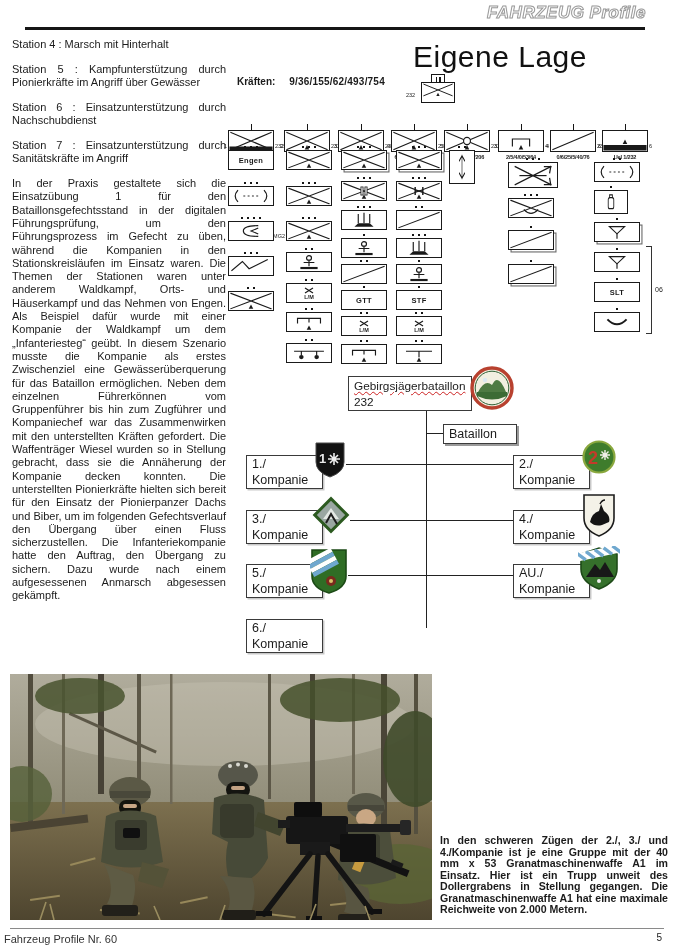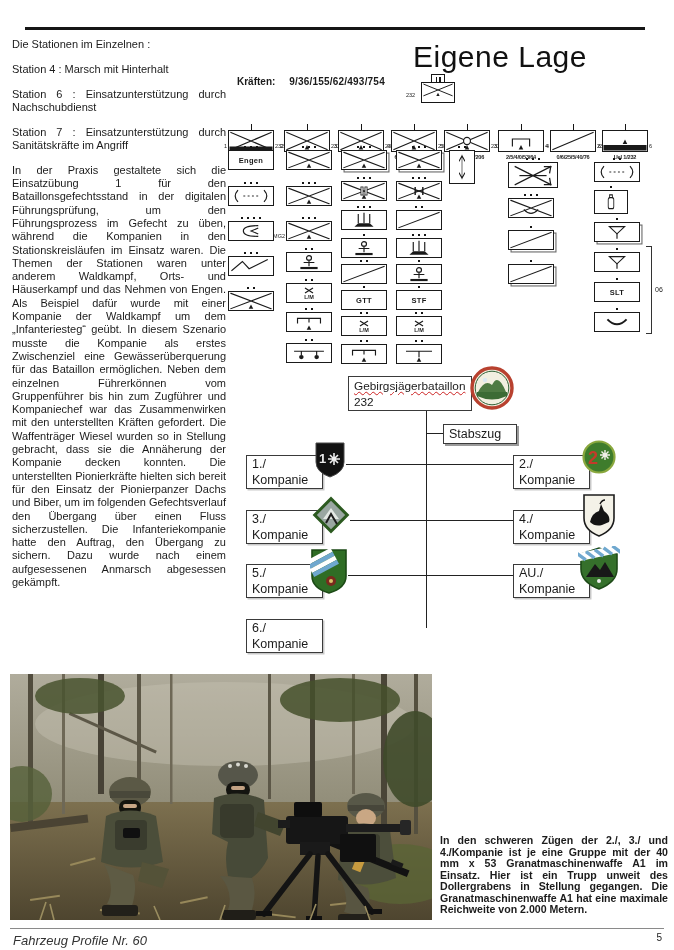--- a/index.html
+++ b/index.html
@@ -58,33 +58,34 @@
   .hline{position:absolute;height:1.4px;background:#222;}
   .vline{position:absolute;width:1.4px;background:#222;}
   .emblem{position:absolute;}
   
   #photo{position:absolute;left:10px;top:674px;width:422px;height:246px;overflow:hidden;}
   #photo svg{display:block;width:100%;height:100%;}
   
   #caption{position:absolute;left:440px;top:835px;width:228px;font-size:10.6px;font-weight:bold;
            line-height:11.5px;text-align:justify;}
   #foot-rule{position:absolute;left:10px;top:928px;width:654px;height:1px;background:#8a8a8a;}
-  #footer-left{position:absolute;left:13px;top:933px;font-size:13px;color:#333;font-style:italic;}
+  #footer-left{position:absolute;left:4px;top:933px;font-size:11px;color:#333;}
   #page-num{position:absolute;right:12px;top:932px;font-size:10px;color:#222;}
 </style>
 </head>
 <body>
 
 <div id="page" data-name="magazine-page">
 
+  <div id="mag-logo" data-name="magazine-header-logo">FAHRZEUG Profile</div>
   <div id="top-rule" data-name="header-rule"></div>
 
   <div id="leftcol" data-name="left-text-column">
-    <p data-name="stations-intro">Die Stationen im Einzelnen :</p>
     <p data-name="station-item">Station 4 : Marsch mit Hinterhalt</p>
+    <p data-name="station-item">Station 5 : Kampfunterstützung durch Pionierkräfte im Angriff über Gewässer</p>
     <p data-name="station-item">Station 6 : Einsatzunterstützung durch Nachschubdienst</p>
     <p data-name="station-item">Station 7 : Einsatzunterstützung durch Sanitätskräfte im Angriff</p>
     <p id="body-par" data-name="body-paragraph">In der Praxis gestaltete sich die Einsatzübung 1 für den Bataillonsgefechtsstand in der digitalen Führungsprüfung, um den Führungsprozess im Gefecht zu üben, während die Kompanien in den Stationskreisläufen im Einsatz waren. Die Themen der Stationen waren unter anderem Waldkampf, Orts- und Häuserkampf und das Nehmen von Engen. Als Beispiel dafür wurde mit einer Kompanie der Waldkampf um dem „Infanteriesteg“ geübt. In diesem Szenario musste die Kompanie als erstes Zwischenziel eine Gewässerüberquerung für das Bataillon ermöglichen. Neben dem einzelnen Führerkönnen vom Gruppenführer bis hin zum Zugführer und Kompaniechef war das Zusammenwirken mit den unterstellten Kräften gefordert. Die Waffenträger Wiesel wurden so in Stellung gebracht, dass sie die Annäherung der Kompanie decken konnten. Die unterstellten Pionierkräfte hielten sich bereit für den Einsatz der Pionierpanzer Dachs und Biber, um im folgenden Gefechtsverlauf den Übergang über einen Fluss sicherzustellen. Die Infanteriekompanie hatte den Auftrag, den Übergang zu sichern. Dazu wurde nach einem aufgesessenen Anmarsch abgesessen gekämpft.</p>
   </div>
 
   <div id="diagram-title" data-name="diagram-title">Eigene Lage</div>
   <div id="strength" data-name="strength-line">
     <span data-name="strength-label">Kräften:</span><span class="val" data-name="strength-value">9/36/155/62/493/754</span>
   </div>
 
@@ -573,21 +574,21 @@
         </svg>
       </div>
     </div>
   <div id="grp-bracket" data-name="group-bracket"></div>
   <div id="grp-bracket-label" data-name="group-bracket-label">06</div>
 
   <div id="bn-box" data-name="org-battalion-box">
     <span class="wavy" data-name="battalion-name">Gebirgsjägerbataillon</span><br>
     <span data-name="battalion-number">232</span>
   </div>
-  <div id="stab-box" data-name="org-staff-platoon-box">Stabszug</div>
+  <div id="stab-box" data-name="org-staff-platoon-box">Bataillon</div>
 
   <div class="vline" style="left:426px;top:411px;height:217px;" data-name="org-trunk-line"></div>
   <div class="hline" style="left:426px;top:433px;width:17px;" data-name="org-connector"></div>
   <div class="hline" style="left:346px;top:464px;width:80px;" data-name="org-connector"></div>
   <div class="hline" style="left:426px;top:464px;width:87px;" data-name="org-connector"></div>
   <div class="hline" style="left:350px;top:520px;width:76px;" data-name="org-connector"></div>
   <div class="hline" style="left:426px;top:520px;width:87px;" data-name="org-connector"></div>
   <div class="hline" style="left:348px;top:575px;width:78px;" data-name="org-connector"></div>
   <div class="hline" style="left:426px;top:575px;width:87px;" data-name="org-connector"></div>
 

